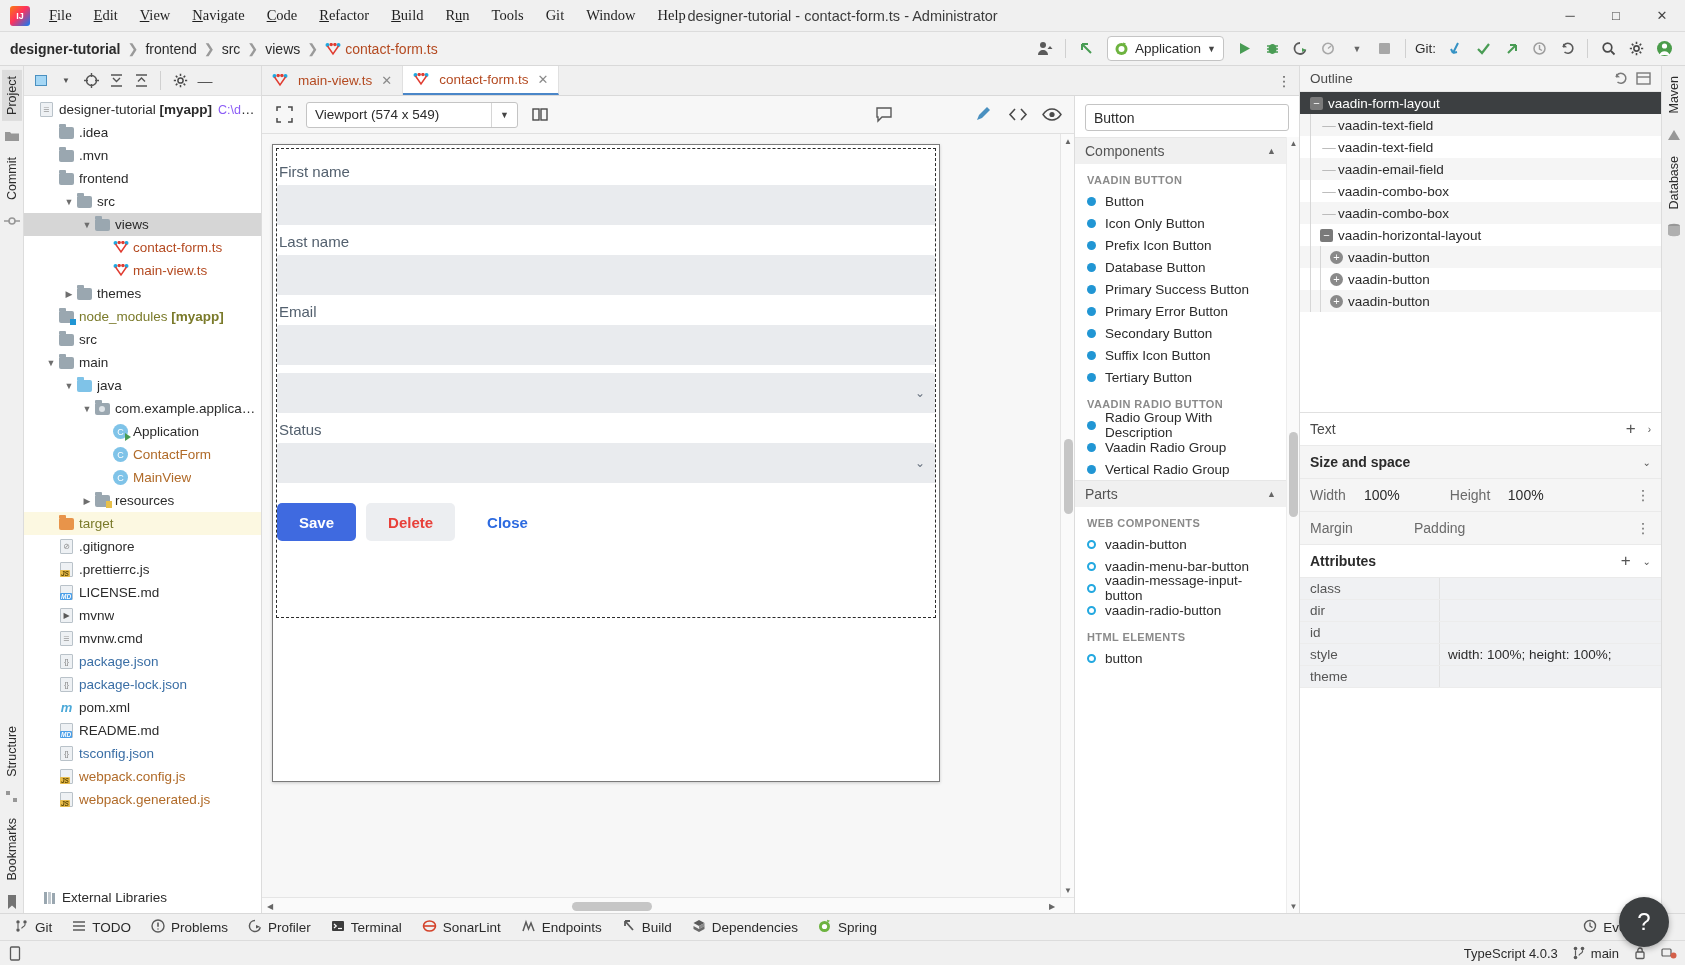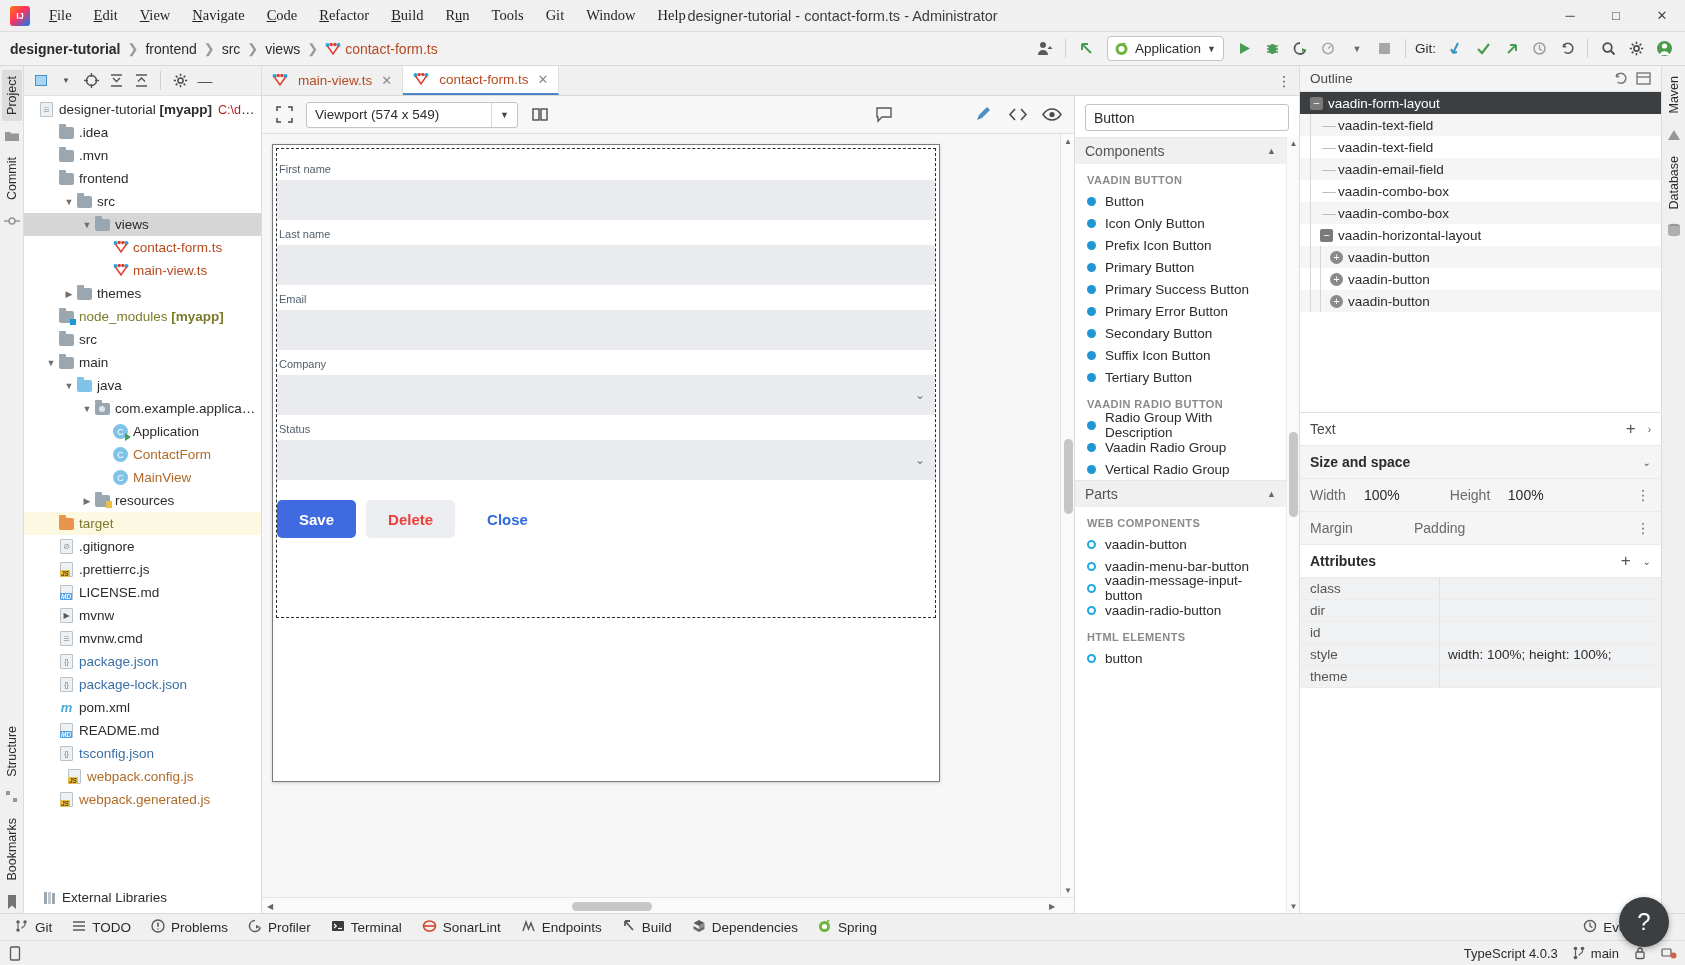--- a/index.html
+++ b/index.html
@@ -96,21 +96,21 @@
   .tree { flex: 1 1 auto; overflow: hidden; padding-top: 2px; position: relative; }
   .trow {
     height: 23px; display: flex; align-items: center; font-size: 13.5px; white-space: nowrap;
     padding-right: 4px; color: #2b2b2b;
   }
   .trow.sel { background: #d6d6d6; }
   .trow.hl { background: #fcf8e1; }
   .twig { width: 14px; flex: 0 0 14px; text-align: center; color: #6e6e6e; font-size: 9px; }
   .tico { width: 17px; flex: 0 0 17px; margin-right: 4px; display: flex; align-items: center; justify-content: center; }
   .tlabel { overflow: hidden; text-overflow: ellipsis; }
-  .path-dim { color: #b91c1c; margin-left: 6px; font-size: 12.5px; }
+  .path-dim { color: #8b5cf6; margin-left: 6px; font-size: 12.5px; }
   .tlabel.orange { color: #b06a28; }
   .tlabel.red { color: #b44a21; }
   .tlabel.blue { color: #3a6ea5; }
   .tlabel.olive { color: #7a7a2a; }
   .folder { width: 15px; height: 12px; background: #9aa7b0; border-radius: 1px 2px 2px 2px; position: relative; }
   .folder::before { content:""; position:absolute; left:0; top:-3px; width:7px; height:3px; background:#9aa7b0; border-radius:1px 1px 0 0;}
   .folder.blue { background: #7fc3e8; } .folder.blue::before { background:#7fc3e8; }
   .folder.orange { background: #e8944a; } .folder.orange::before { background:#e8944a; }
   .fileico {
     width: 13px; height: 15px; background: #eef1f4; border: 1px solid #b9c2c9;
@@ -163,21 +163,21 @@
   .canvas-wrap { flex: 1 1 auto; position: relative; background: #f7f7f7; min-height: 0; display:flex; }
   .canvas-area { flex: 1 1 auto; position: relative; overflow: hidden; }
   .design-card {
     position: absolute; left: 10px; top: 10px; width: 668px; height: 638px;
     background: #fff; border: 1px solid #7a7a7a; box-shadow: 0 1px 3px rgba(0,0,0,.18);
   }
   .form-sel-outline { position:absolute; inset: 3px 3px auto 3px; height: 470px;
     border: 1px dashed #2b2b2b; pointer-events:none; }
   .form-inner { padding: 18px 2px 0 2px; }
   .ffield { margin: 0 0 8px 0; padding: 0 2px; }
-  .flabel { font-size: 11px; color: #53606e; padding: 0 0 5px 2px; }
+  .flabel { font-size: 15px; color: #53606e; padding: 0 0 5px 2px; }
   .finput {
     height: 40px; background: #e9ebee; border-radius: 3px 3px 0 0; width: 100%;
     display: flex; align-items: center; padding: 0 10px;
   }
   .finput.combo { justify-content: flex-end; }
   .combo-caret { font-size: 12px; color: #6b7582; }
   .btn-row { display: flex; align-items: flex-end; gap: 10px; padding: 12px 2px 0 2px; }
   .vbtn {
     height: 38px; border-radius: 5px; padding: 0 22px; display: flex; align-items: center;
     justify-content: center; font-size: 15px; font-weight: bold; cursor: default;
@@ -725,21 +725,21 @@
             </span>
             <span class="tlabel">README.md</span>
           </div>
           <div class="trow" style="padding-left: 20px;">
             <span class="twig"></span>
             <span class="tico">
               <span class="fileico" style="font-size:7px;color:#7a7a7a;align-items:center">{}</span>
             </span>
             <span class="tlabel blue">tsconfig.json</span>
           </div>
-          <div class="trow" style="padding-left: 28px;">
+          <div class="trow" style="padding-left: 20px;">
             <span class="twig"></span>
             <span class="tico">
               <span class="fileico">
                 <i class="badge b-js">JS</i>
               </span>
             </span>
             <span class="tlabel orange">webpack.config.js</span>
           </div>
           <div class="trow" style="padding-left: 20px;">
             <span class="twig"></span>
@@ -844,21 +844,20 @@
                     </div>
                     <div class="ffield">
                       <div class="flabel">Last name</div>
                       <div class="finput"></div>
                     </div>
                     <div class="ffield">
                       <div class="flabel">Email</div>
                       <div class="finput"></div>
                     </div>
                     <div class="ffield">
-                      <div class="flabel">Company</div>
                       <div class="finput combo">
                         <span class="combo-caret">⌄</span>
                       </div>
                     </div>
                     <div class="ffield">
                       <div class="flabel">Status</div>
                       <div class="finput combo">
                         <span class="combo-caret">⌄</span>
                       </div>
                     </div>
@@ -901,21 +900,21 @@
                 <div class="pal-item">
                   <span class="dot"></span>
                   <span>Icon Only Button</span>
                 </div>
                 <div class="pal-item">
                   <span class="dot"></span>
                   <span>Prefix Icon Button</span>
                 </div>
                 <div class="pal-item">
                   <span class="dot"></span>
-                  <span>Primary Button</span>
+                  <span>Database Button</span>
                 </div>
                 <div class="pal-item">
                   <span class="dot"></span>
                   <span>Primary Success Button</span>
                 </div>
                 <div class="pal-item">
                   <span class="dot"></span>
                   <span>Primary Error Button</span>
                 </div>
                 <div class="pal-item">

